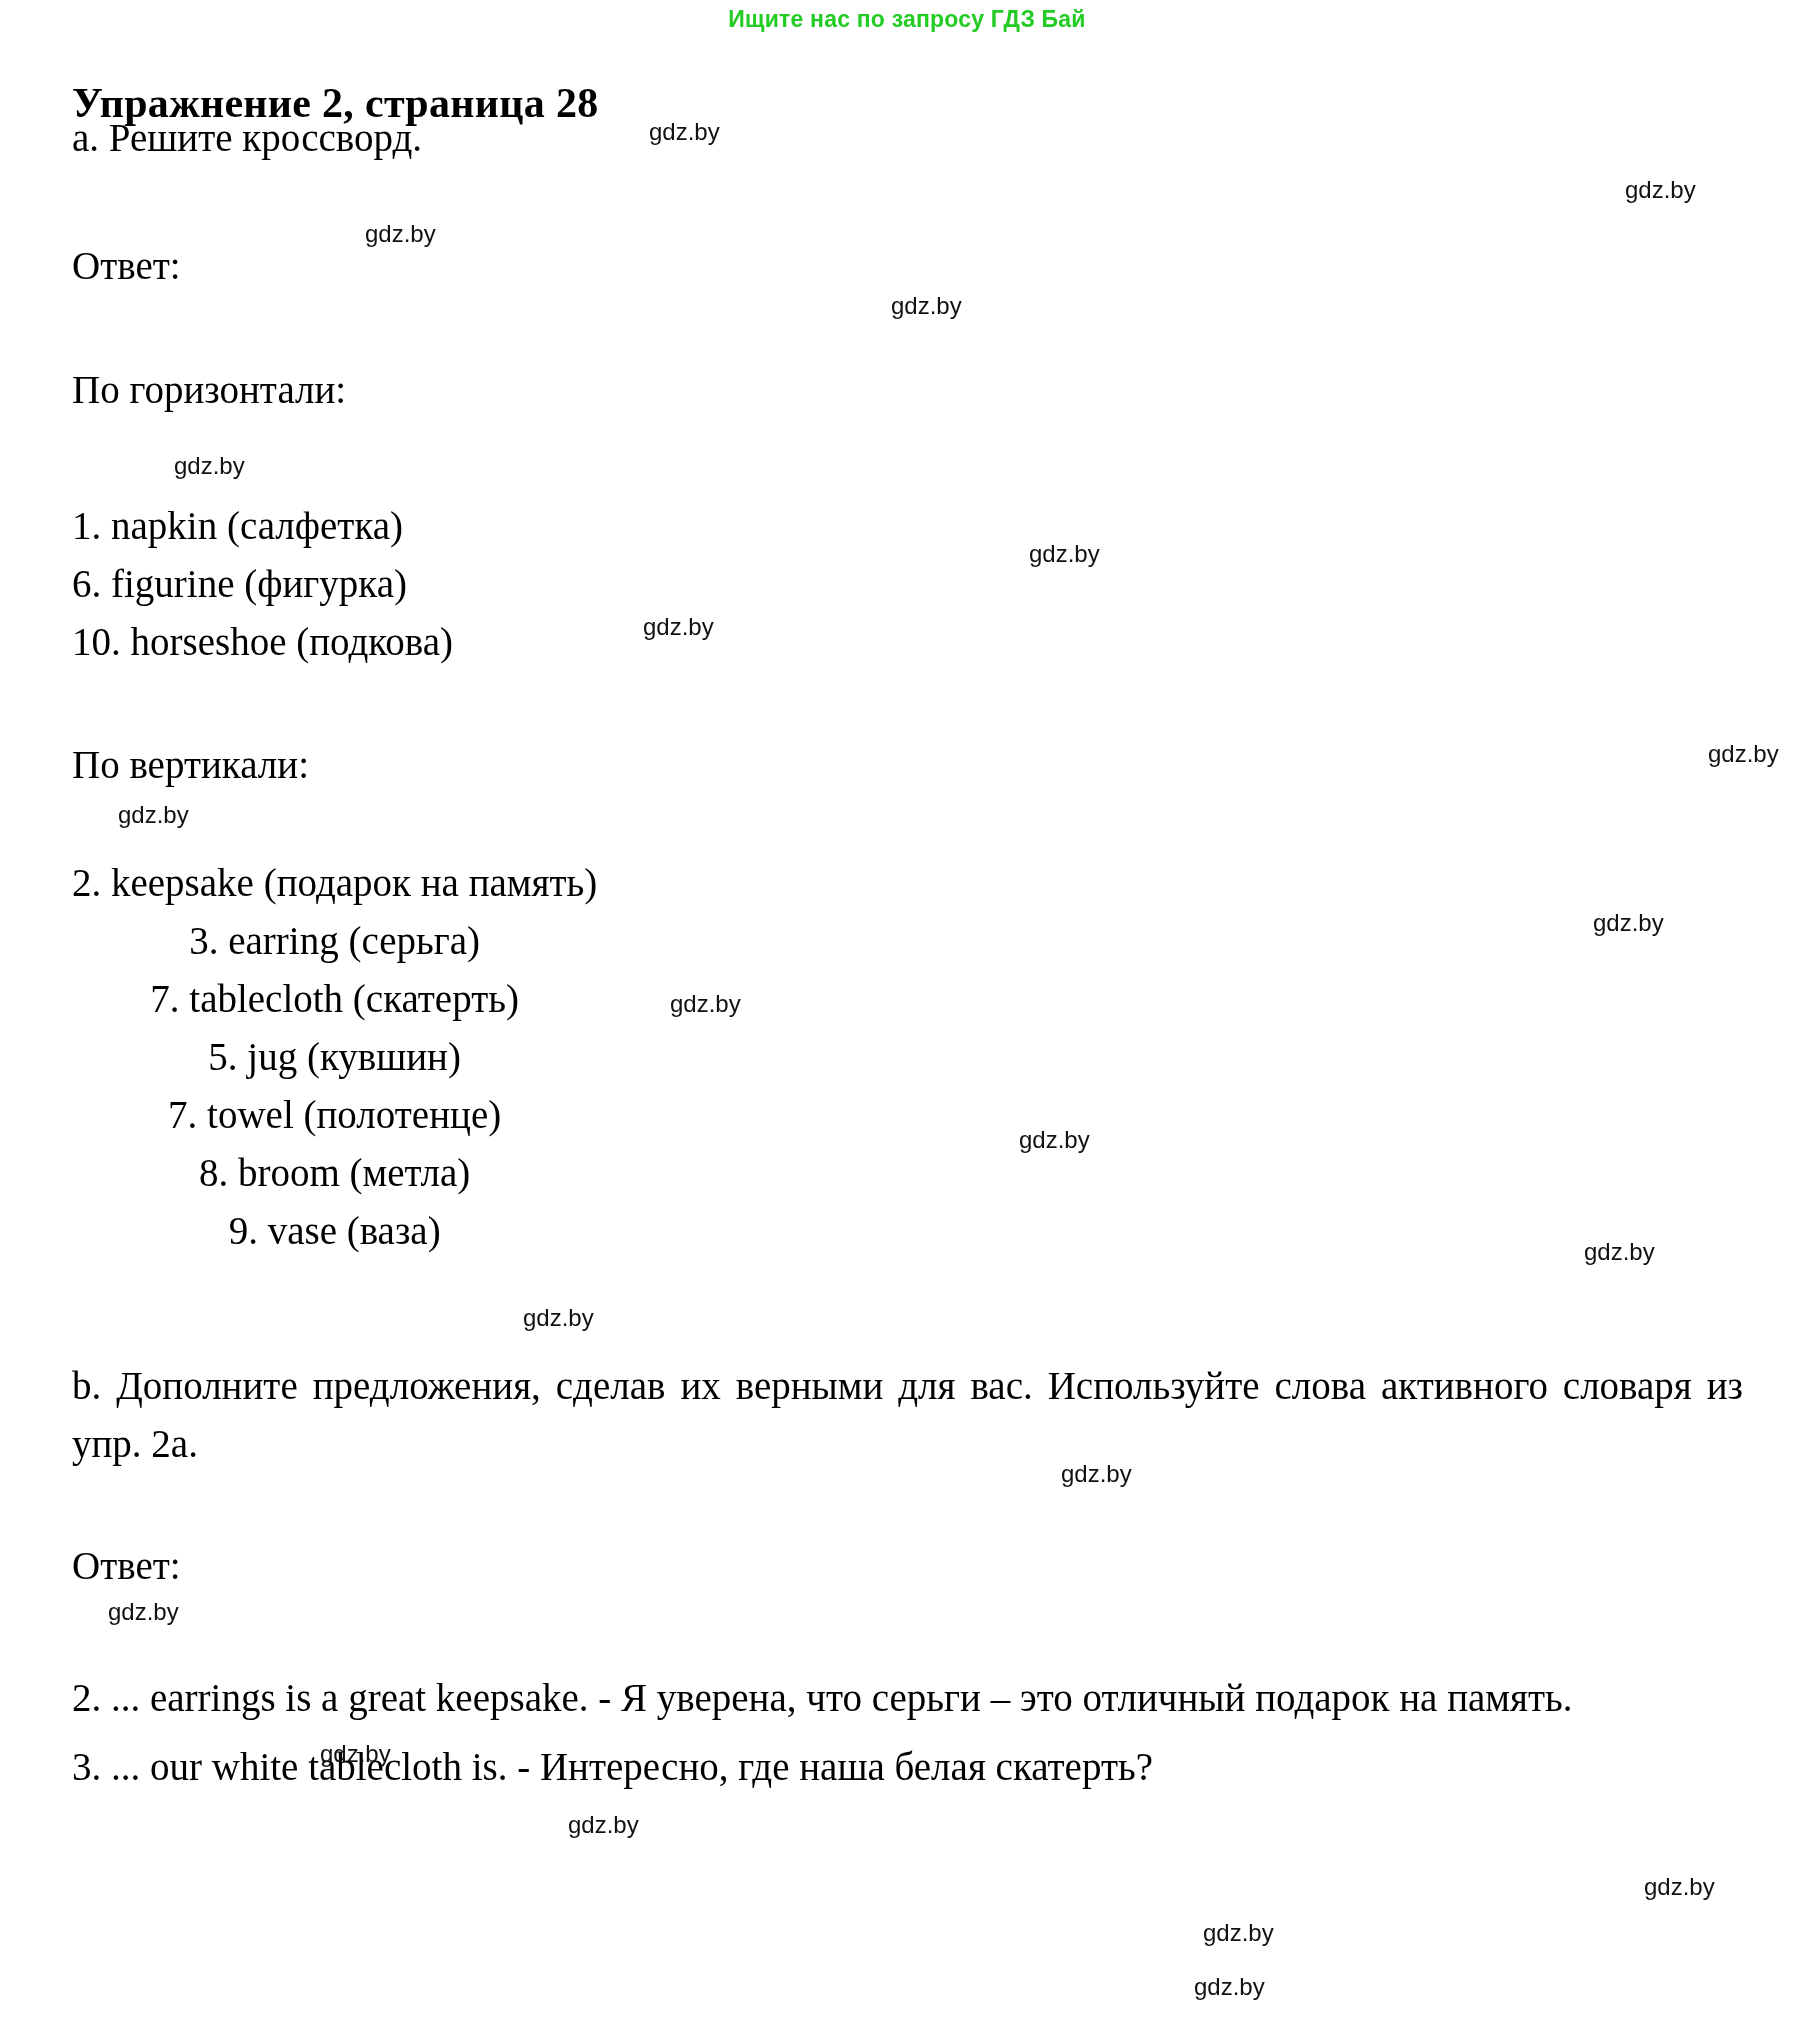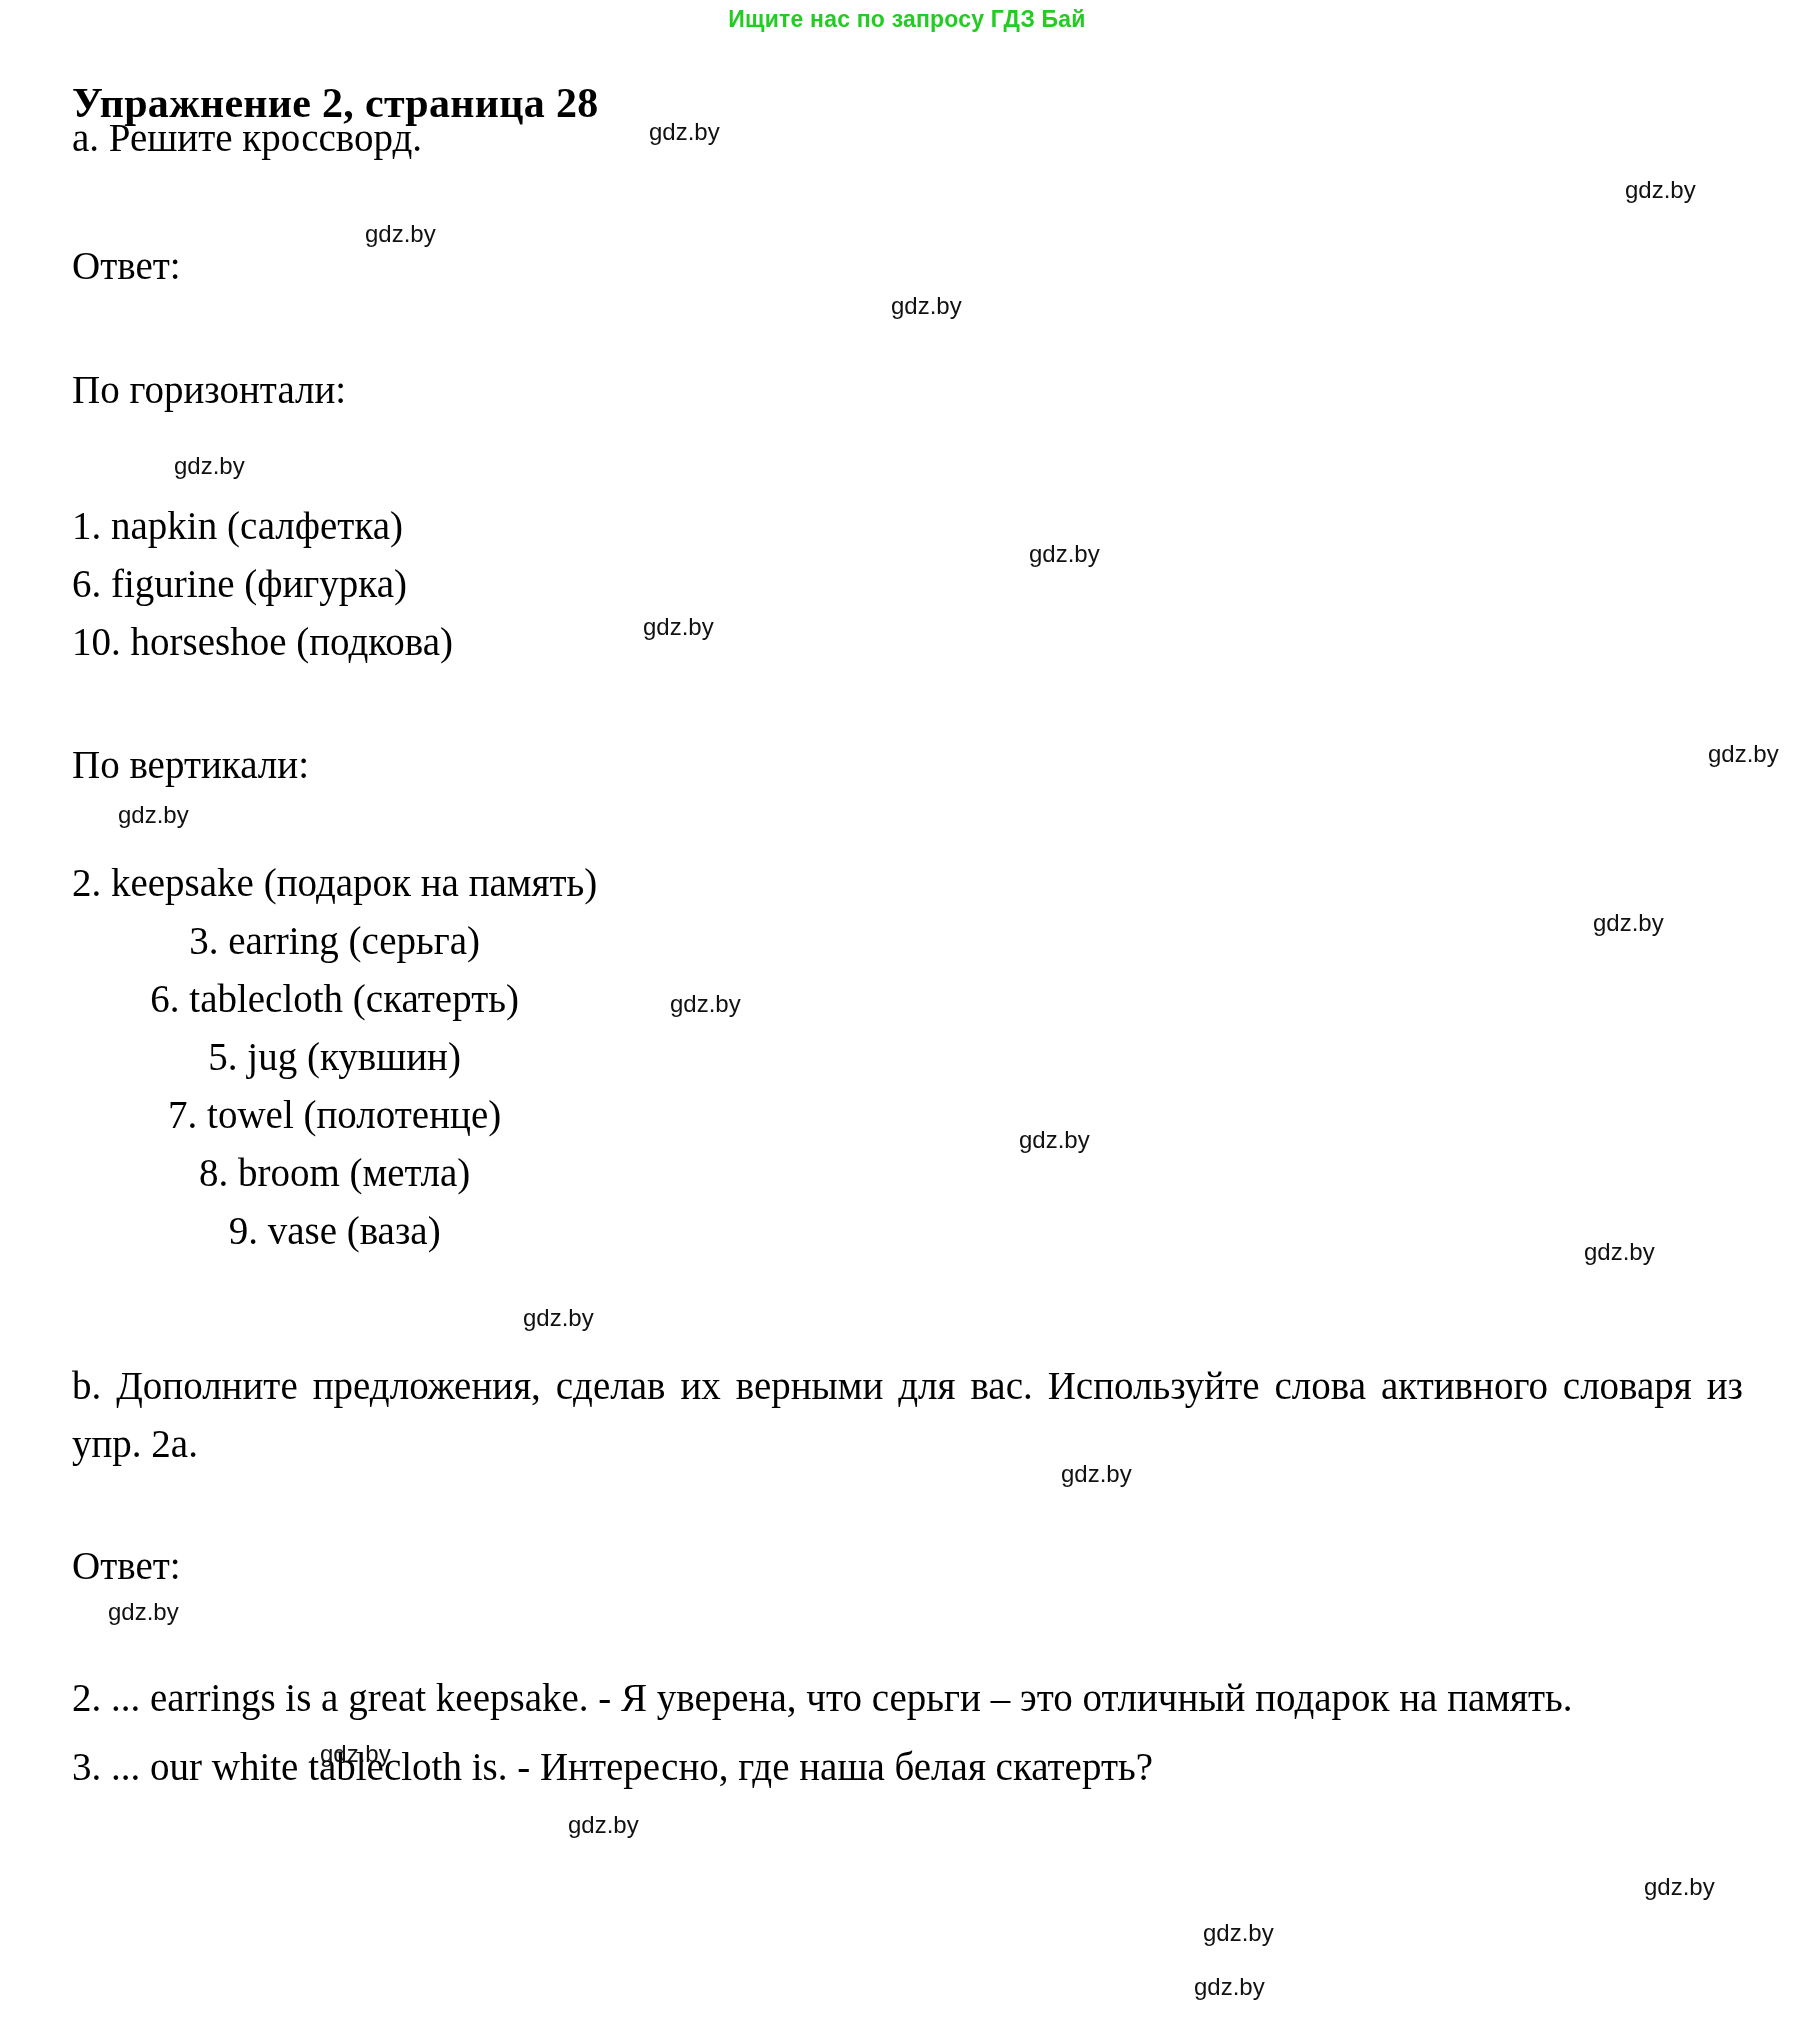--- a/index.html
+++ b/index.html
@@ -176,21 +176,21 @@
     <div>1. napkin (салфетка)</div>
     <div>6. figurine (фигурка)</div>
     <div>10. horseshoe (подкова)</div>
   </div>
 
   <div class="down-head">По вертикали:</div>
 
   <div class="down-list">
     <div>2. keepsake (подарок на память)</div>
     <div>3. earring (серьга)</div>
-    <div>6. tablecloth (скатерть)</div>
+    <div>7. tablecloth (скатерть)</div>
     <div>5. jug (кувшин)</div>
     <div>7. towel (полотенце)</div>
     <div>8. broom (метла)</div>
     <div>9. vase (ваза)</div>
   </div>
 
   <div class="task-b">b. Дополните предложения, сделав их верными для вас. Используйте слова активного словаря из упр. 2a.</div>
 
   <div class="answer-2">Ответ:</div>
 

